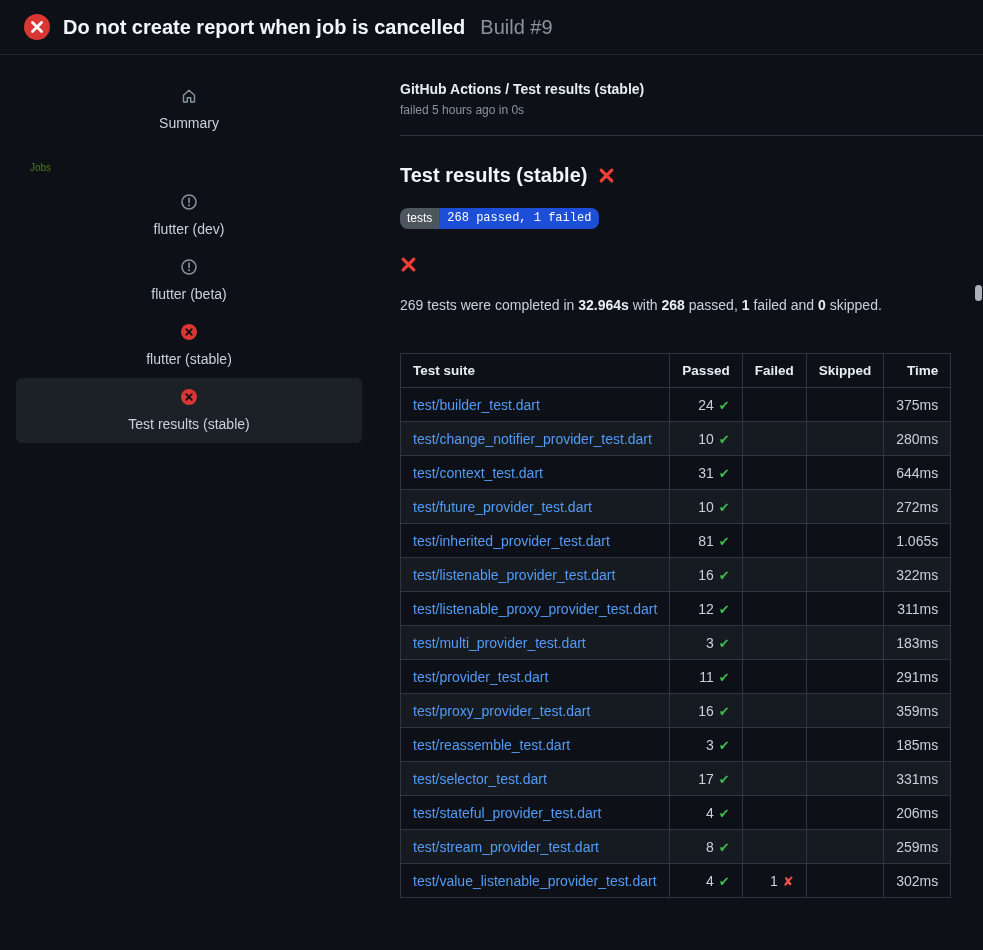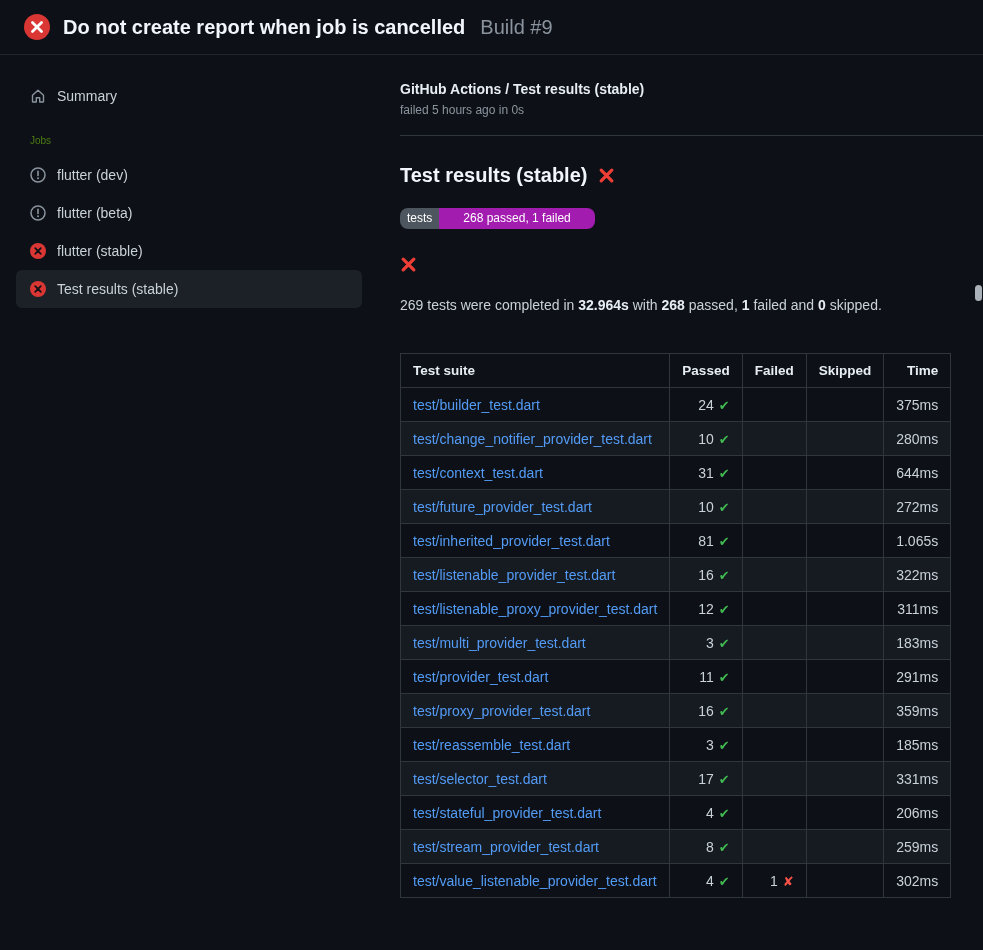--- a/index.html
+++ b/index.html
@@ -18,21 +18,21 @@
   .run-status-icon { width: 26px; height: 26px; flex-shrink: 0; }
   .app-title { font-size: 20px; font-weight: 700; color: #f0f6fc; }
   .app-build { font-size: 20px; font-weight: 400; color: #8b949e; margin-left: 2px; }
 
   
   .layout { display: flex; align-items: flex-start; }
   .sidebar { width: 376px; flex-shrink: 0; padding: 22px 14px 0 16px; }
   .side-item {
     display: flex; align-items: center; gap: 11px;
     padding: 11px 14px; border-radius: 6px;
-    font-size: 14px; color: #c9d1d9; cursor: pointer;
+    font-size: 14px; color: #c9d1d9; cursor: pointer; flex-direction: column;
   }
   .side-item.selected { background: #1c2128; }
   .side-item .status { width: 16px; height: 16px; flex-shrink: 0; display: inline-flex; }
   .jobs-label { font-size: 10px; color: #4d7c0f; padding: 20px 14px 10px 14px; }
 
   
   .main { flex: 1; min-width: 0; padding: 26px 32px 0 24px; }
   .breadcrumb { font-size: 14px; font-weight: 700; color: #e6edf3; }
   .run-meta { font-size: 12px; color: #8b949e; margin-top: 6px; }
   .divider { height: 1px; background: #30363d; margin: 18px -32px 28px 0; }
@@ -42,21 +42,21 @@
     font-size: 20px; font-weight: 700; color: #f0f6fc;
   }
   .x-mark { flex-shrink: 0; display: inline-flex; }
 
   .badge {
     display: inline-flex; margin: 21px 0 27px;
     border-radius: 8px; overflow: hidden;
     font-size: 12px; color: #ffffff; line-height: 1;
   }
   .badge-label { background: #4d555e; padding: 4px 7px 5px; }
-  .badge-value { background: #a21caf; padding: 4px 24px 5px; }
+  .badge-value { background: #1d4ed8; padding: 4px 8px 5px; font-family: Liberation Mono, monospace; }
 
   .report-title {
     display: flex; align-items: center; gap: 11px;
     font-size: 20px; font-weight: 700; color: #4493f8;
     margin-bottom: 24px; cursor: pointer;
   }
   .report-title a { color: #4493f8; text-decoration: none; }
 
   .summary-line { font-size: 14px; color: #c9d1d9; margin-bottom: 18px; }
   .summary-line b { color: #e6edf3; font-weight: 700; }

